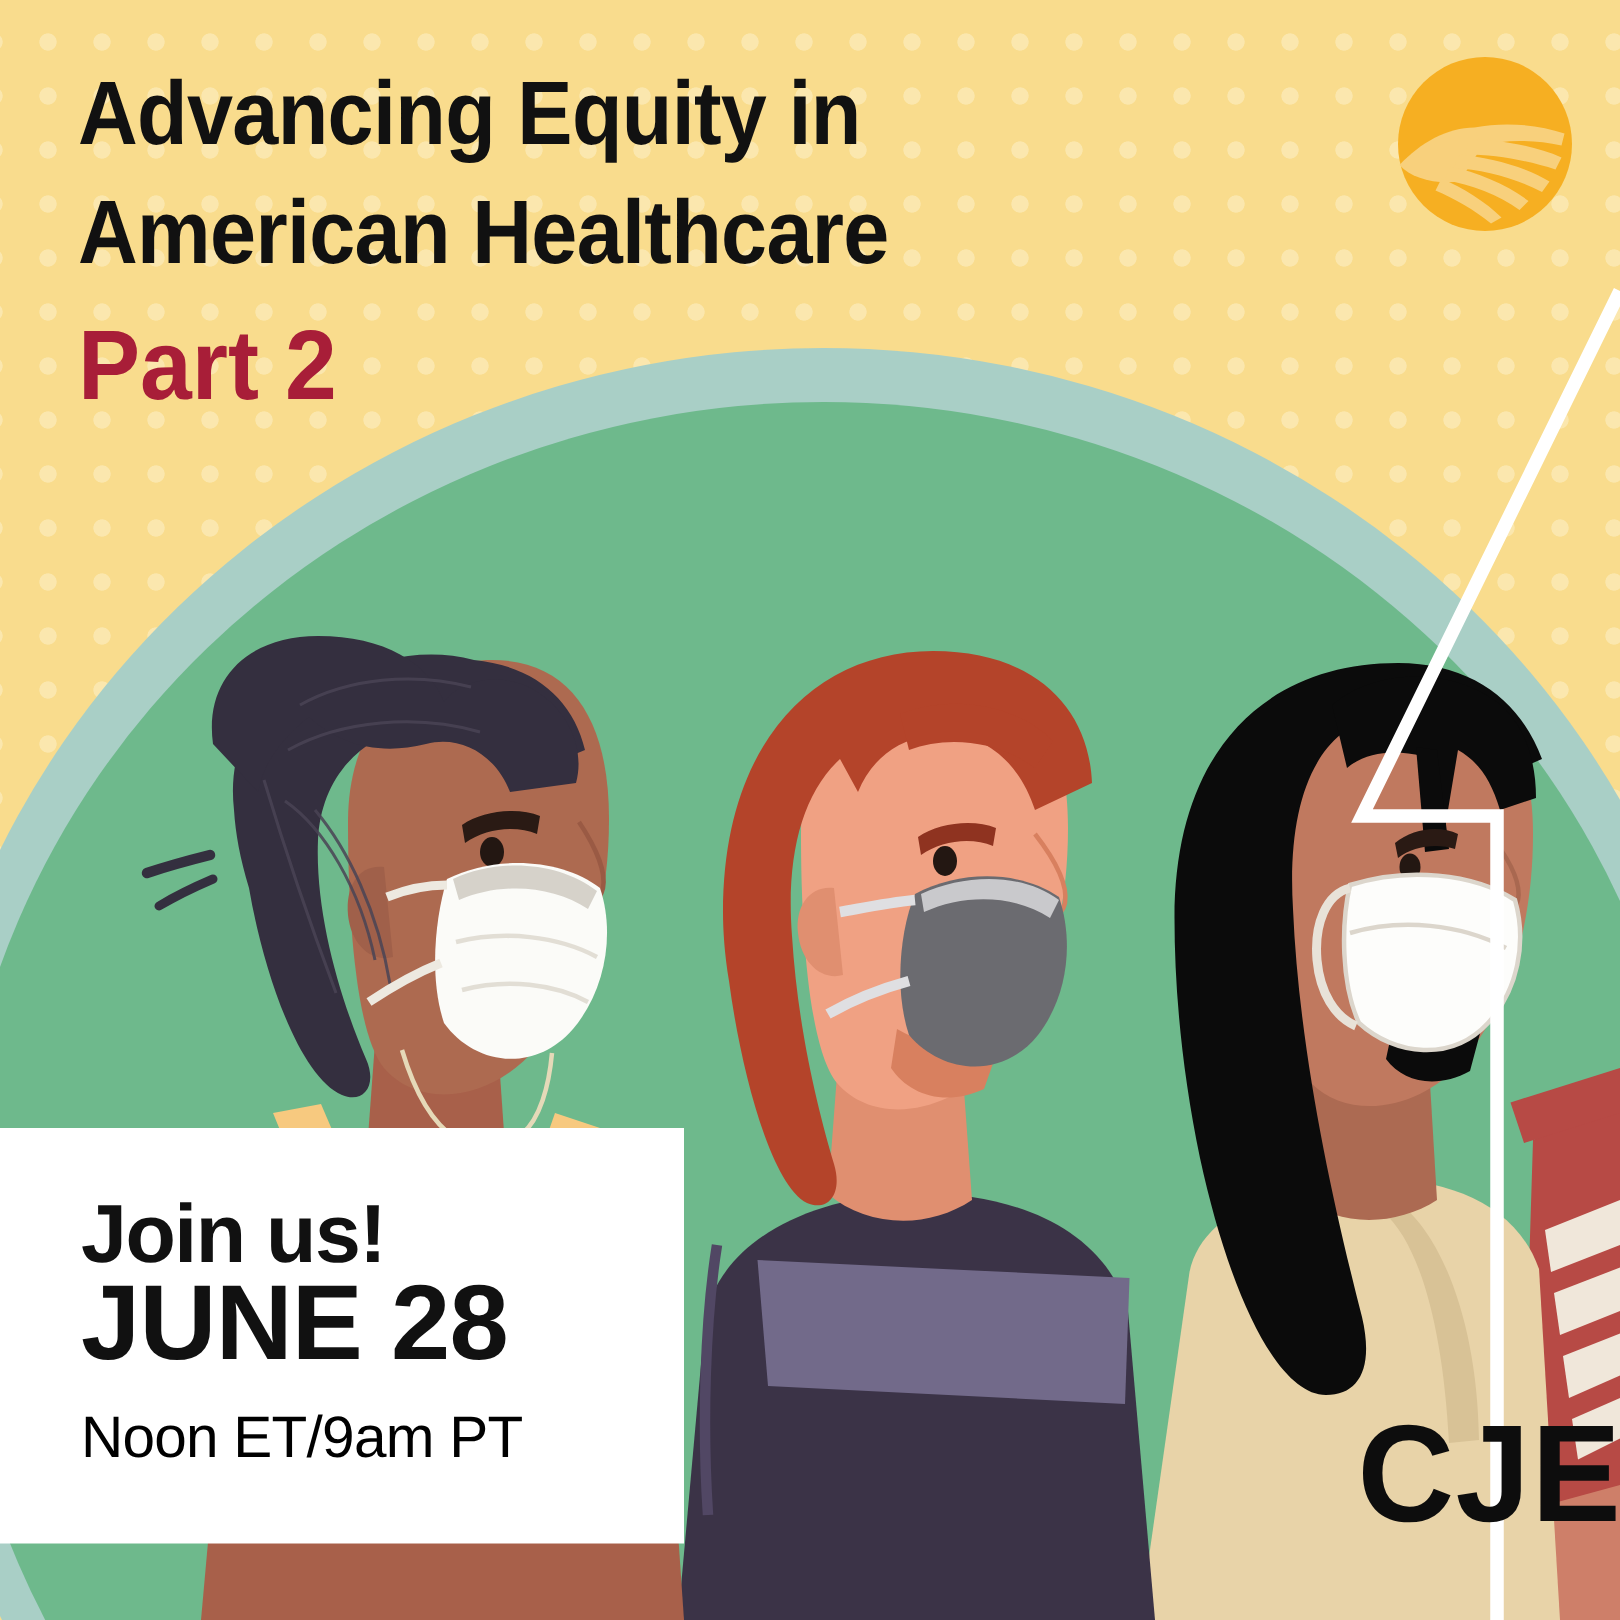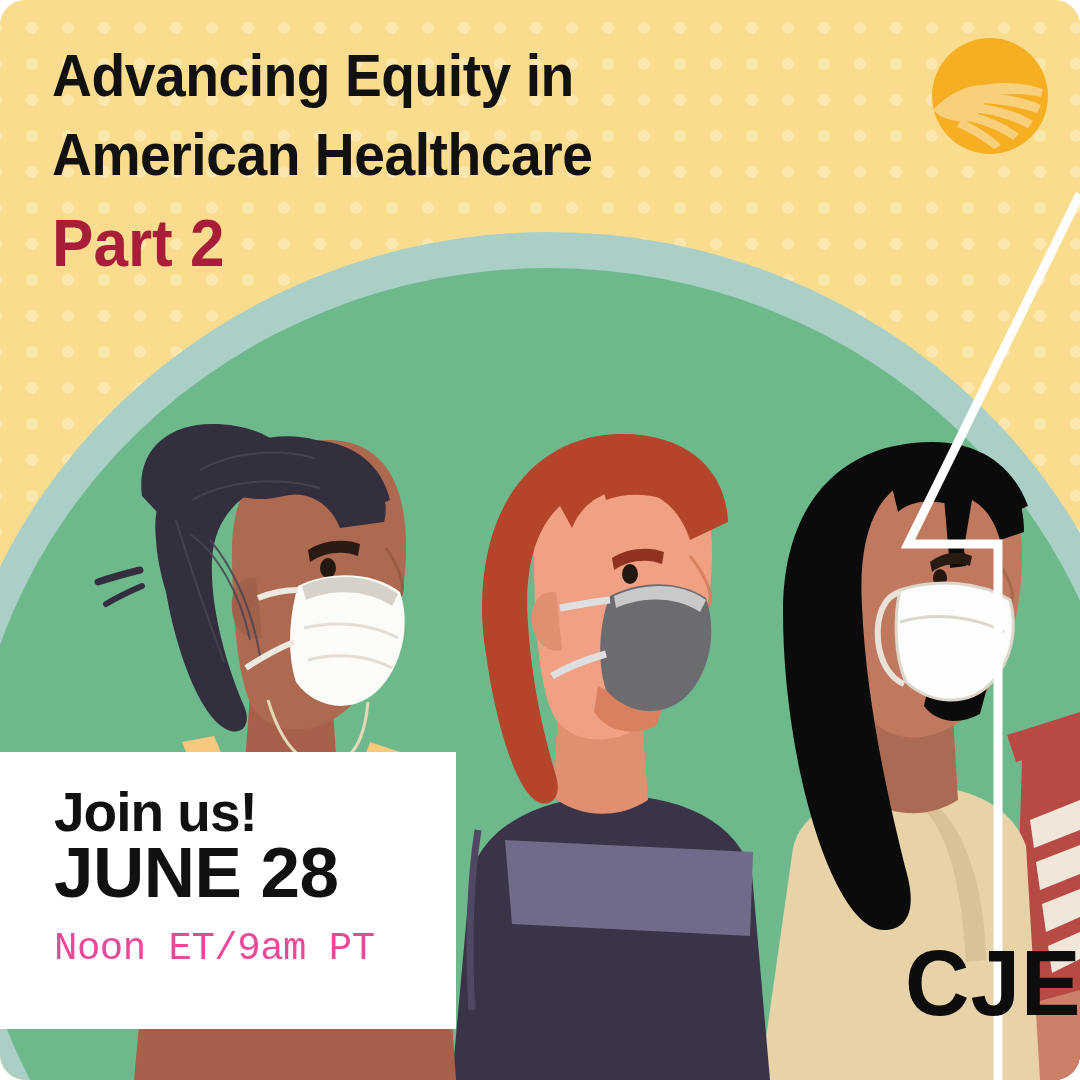--- a/index.html
+++ b/index.html
@@ -7,21 +7,20 @@
     padding: 0;
     background: #ffffff;
   }
   #poster {
     position: relative;
     width: 1080px;
     height: 1080px;
     overflow: hidden;
     font-family: "Liberation Sans", sans-serif;
     background: #F9DC8D;
-    border-radius: 26px;
   }
 
   
   .bg-yellow {
     position: absolute;
     inset: 0;
     background: #F9DC8D;
   }
   .bg-dots {
     position: absolute;
@@ -110,44 +109,44 @@
   
   .callout {
     position: absolute;
     left: 0;
     top: 752px;
     width: 456px;
     height: 277px;
     background: #FFFFFF;
   }
   .callout-inner {
-    padding: 32px 0 0 54px;
+    padding: 42px 0 0 54px;
   }
   .callout .join {
     font-family: "Liberation Sans", sans-serif;
     font-weight: 700;
     font-size: 55px;
     line-height: 57px;
     color: #111111;
     letter-spacing: -1px;
   }
   .callout .date {
     font-family: "Liberation Sans", sans-serif;
     font-weight: 700;
     font-size: 71px;
     line-height: 63px;
     color: #111111;
     letter-spacing: -0.5px;
   }
   .callout .time {
-    font-family: Liberation Mono, monospace;
+    font-family: Liberation Sans, sans-serif;
     font-weight: 400;
     font-size: 39px;
     line-height: 46px;
-    color: #ec4899;
+    color: #000000;
     margin-top: 22px;
     letter-spacing: -0.5px;
   }
 
   
   .wordmark {
     position: absolute;
     left: 905px;
     top: 937px;
     font-family: "Liberation Sans Narrow", "Liberation Sans", sans-serif;

